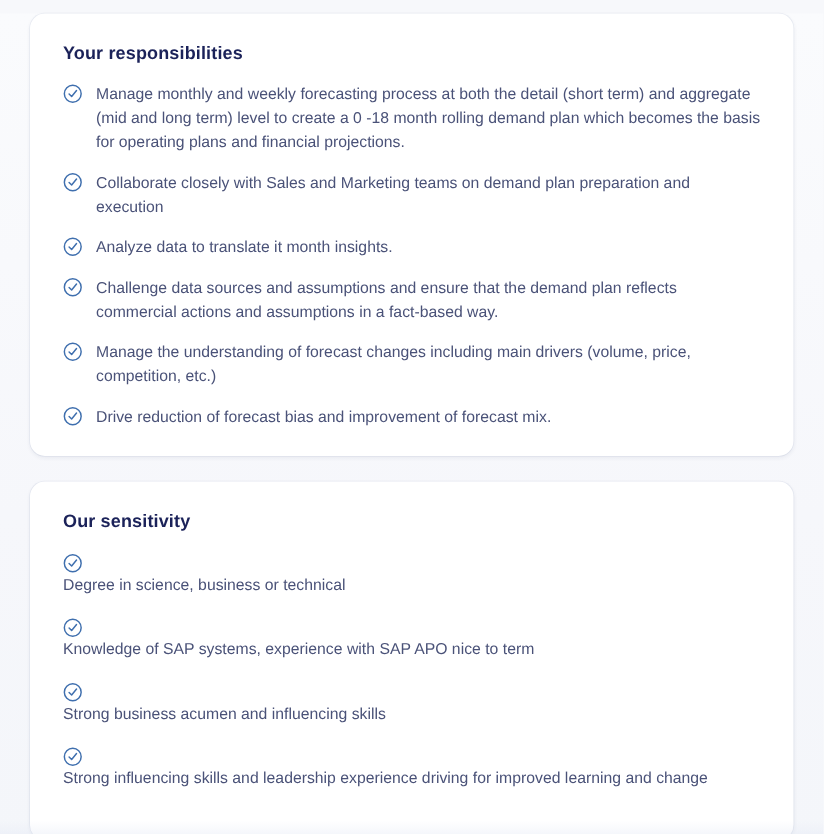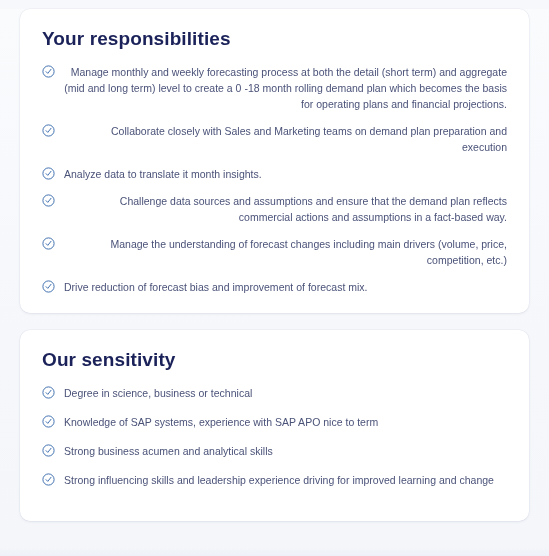--- a/index.html
+++ b/index.html
@@ -26,38 +26,38 @@
   .card {
     background: #ffffff;
     border-radius: 10px;
     box-shadow: 0 1px 3px rgba(30,40,90,0.07), 0 0 0 0.5px rgba(120,135,180,0.10);
     padding: 19px 22px 17px 22px;
   }
   .card + .card { margin-top: 17px; }
   #card-responsibilities { margin-top: 9px; }
 
   .card-title {
-    font-size: 19px;
+    font-size: 12px;
     font-weight: bold;
     color: #1b2259;
     letter-spacing: 0.1px;
     margin: 0 0 13px 0;
     line-height: 1.2;
   }
 
-  .list { margin: 0; padding: 0; list-style: none; text-align: right; }
+  .list { margin: 0; padding: 0; list-style: none; }
 
   .list-item {
     display: flex;
     align-items: flex-start;
     margin-bottom: 11px;
   }
   .list-item:last-child { margin-bottom: 1px; }
 
-  .list.compact .list-item { margin-bottom: 13px; }
+  .list.compact .list-item { margin-bottom: 13px; flex-direction: column; }
   .list.compact .list-item:last-child { margin-bottom: 16px; }
 
   .check-icon {
     flex: 0 0 auto;
     width: 13px;
     height: 13px;
     margin-top: 1px;
     margin-right: 9px;
     display: block;
   }
@@ -166,21 +166,21 @@
         </span>
         <span class="item-text">Knowledge of SAP systems, experience with SAP APO nice to term</span>
       </li>
       <li class="list-item">
         <span class="check-icon">
           <svg width="13" height="13" viewBox="0 0 16 16" aria-hidden="true">
             <circle cx="8" cy="8" r="6.9" fill="none" stroke="#3f6fae" stroke-width="1.2"></circle>
             <path d="M5 8.2 L7.1 10.3 L11.1 5.3" fill="none" stroke="#3f6fae" stroke-width="1.2" stroke-linecap="round" stroke-linejoin="round"></path>
           </svg>
         </span>
-        <span class="item-text">Strong business acumen and analytical skills</span>
+        <span class="item-text">Strong business acumen and influencing skills</span>
       </li>
       <li class="list-item">
         <span class="check-icon">
           <svg width="13" height="13" viewBox="0 0 16 16" aria-hidden="true">
             <circle cx="8" cy="8" r="6.9" fill="none" stroke="#3f6fae" stroke-width="1.2"></circle>
             <path d="M5 8.2 L7.1 10.3 L11.1 5.3" fill="none" stroke="#3f6fae" stroke-width="1.2" stroke-linecap="round" stroke-linejoin="round"></path>
           </svg>
         </span>
         <span class="item-text">Strong influencing skills and leadership experience driving for improved learning and change</span>
       </li>

